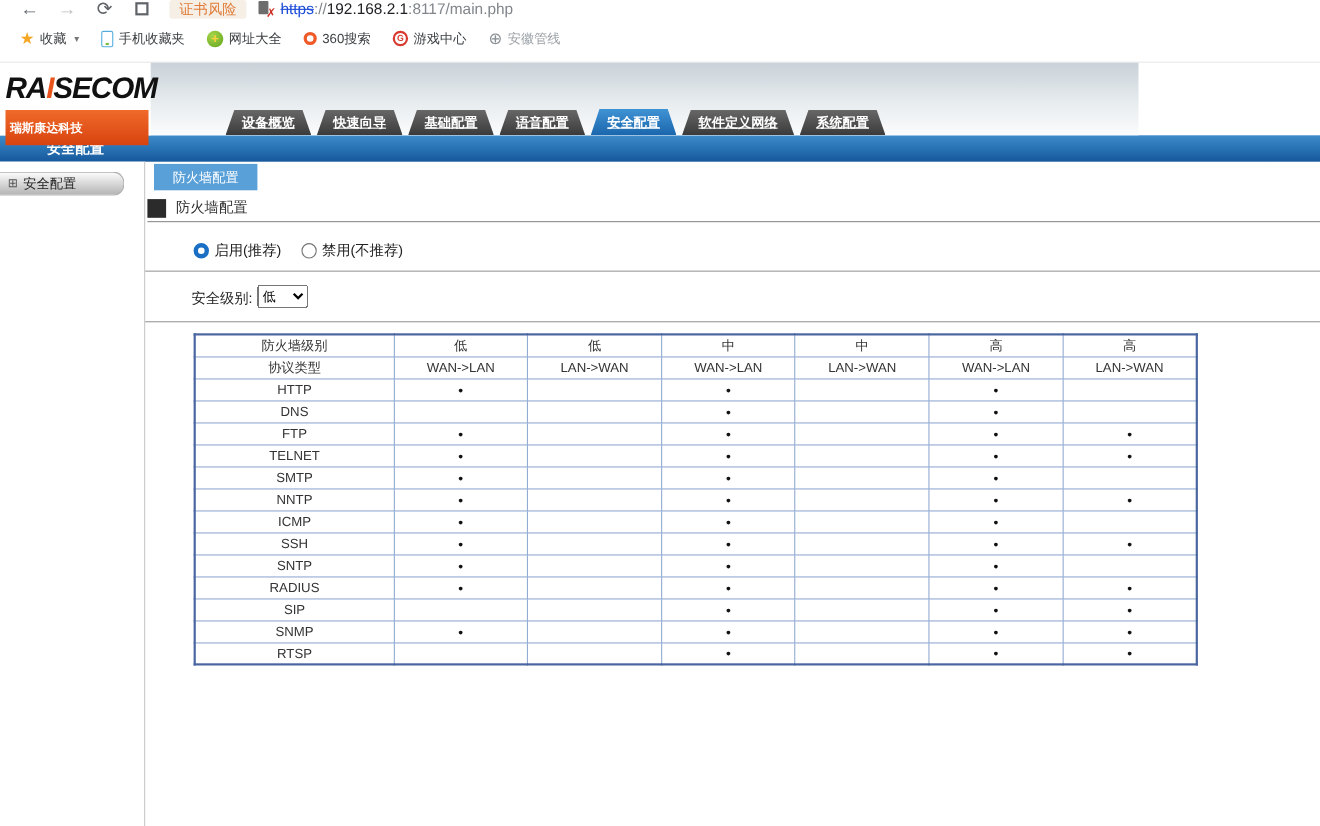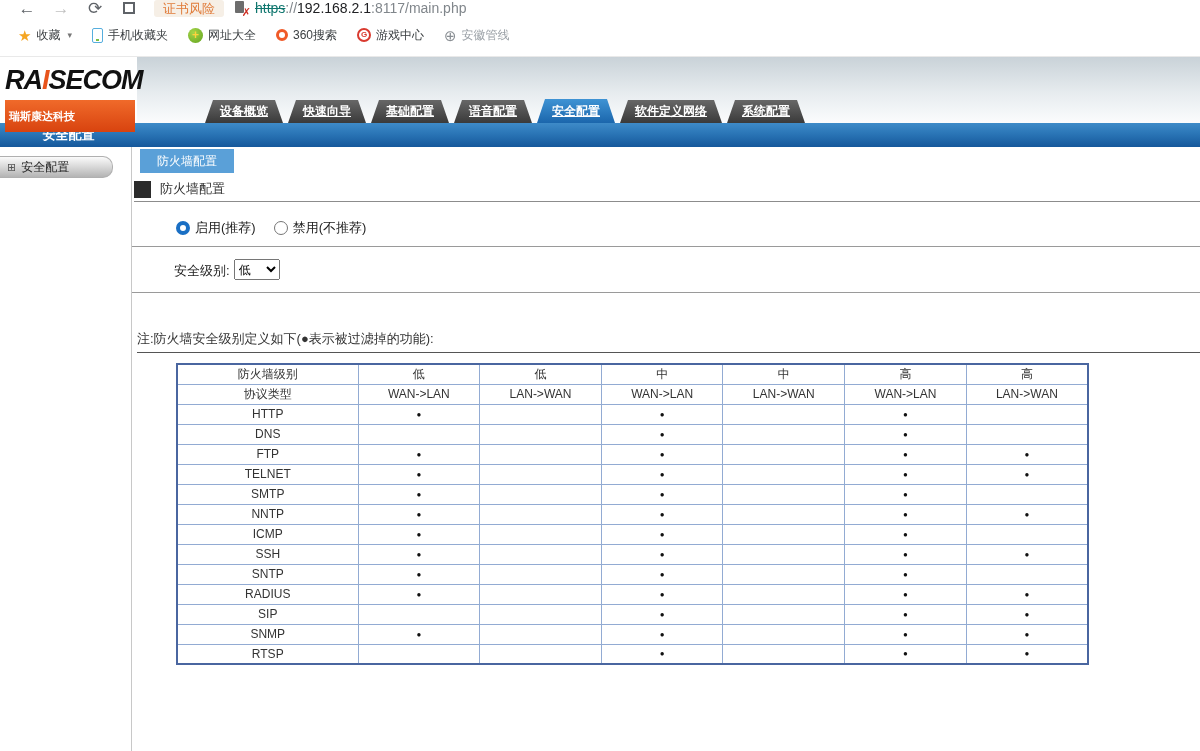--- a/index.html
+++ b/index.html
@@ -11,36 +11,36 @@
   .nav-row { height:22px; display:flex; align-items:flex-start; padding-left:10px; }
   .nav-ico { font-size:17px; line-height:17px; color:#5f6368; width:34px; text-align:center; cursor:pointer; }
   .nav-ico.dis { color:#c0c0c0; }
   .home-sq { width:12px; height:12px; border:2px solid #5f6368; margin:2px 11px 0 11px; }
   .address { display:flex; align-items:flex-start; margin-left:8px; }
   .warn-chip { background:#f6efe6; color:#e07b39; font-size:13px; line-height:17px; padding:0 9px; border-radius:3px; }
   .cert-ico { position:relative; width:15px; height:15px; margin:1px 6px 0 10px; }
   .cert-ico .pg { position:absolute; left:1px; top:0; width:9px; height:12px; background:#6d6d6d; border-radius:1px; }
   .cert-ico .x { position:absolute; right:-2px; bottom:-2px; color:#cc2b20; font-size:11px; font-weight:bold; line-height:11px; }
   .url { font-size:14px; line-height:17px; color:#202124; white-space:nowrap; }
-  .url .https { color:#0f766e; text-decoration:line-through; }
+  .url .https { color:#1d4ed8; text-decoration:line-through; }
   .url .dim { color:#80868b; }
   .bm-row { height:26px; display:flex; align-items:center; padding-left:10px; gap:4px; }
   .bm { display:flex; align-items:center; gap:5px; font-size:12px; color:#3c4043; padding:0 8px; cursor:pointer; white-space:nowrap; }
   .star { color:#f5a623; font-size:15px; line-height:15px; }
   .chev { color:#777; font-size:9px; margin-left:2px; }
   .phone { width:11px; height:15px; border:1px solid #56aede; border-radius:2px; position:relative; }
   .phone::after { content:""; position:absolute; left:3px; bottom:1px; width:3px; height:2px; background:#7cc043; }
   .ball { width:15px; height:15px; border-radius:50%; background:radial-gradient(circle at 35% 30%,#a6d649,#62a31f); color:#ffd23d; font-size:12px; font-weight:bold; line-height:14px; text-align:center; }
   .ring360 { width:12px; height:12px; border:3px solid #f05a28; border-radius:50%; }
   .gamec { width:14px; height:14px; border:2px solid #d93a2f; border-radius:50%; color:#d93a2f; font-size:8px; font-weight:bold; line-height:10px; text-align:center; }
   .globe { color:#8a8f94; font-size:15px; line-height:15px; }
   .bm-last .bm-label { color:#9aa0a6; }
 
   
-  .masthead { position:relative; width:1200px; height:66px;
+  .masthead { position:relative; width:1035px; height:66px;
     background:linear-gradient(180deg,#c9d2d8 0%,#e7ecef 55%,#fbfcfd 100%); }
   .logo-block { position:absolute; left:0; top:0; width:137px; height:66px; background:#fff; padding:4px 0 0 5px; }
   .logo-text { font-size:27px; font-weight:900; font-style:italic; letter-spacing:-1px; color:#111; line-height:38px; }
   .logo-text .logo-i { color:var(--brand-orange,#e8541c); }
   .logo-band { width:130px; height:18px; margin-top:1px; background:linear-gradient(180deg,#f06a2a,#d8430f);
     color:#fff; font-size:11px; font-weight:bold; display:flex; justify-content:space-between; align-items:center; padding:16px 4px; }
   .tabs { position:absolute; left:205px; bottom:0; display:flex; gap:5px; align-items:flex-end; }
   .tab { height:23px; line-height:23px; padding:0 15px; font-size:12px; font-weight:bold; color:#fff; cursor:pointer;
     background:linear-gradient(180deg,#676767,#3a3a3a);
     clip-path:polygon(8px 0,calc(100% - 8px) 0,100% 100%,0 100%); text-align:center;text-decoration:underline; }
@@ -178,21 +178,20 @@
       </label>
     </div>
     <hr class="hr1">
 
     <div class="level-row">
       <span>安全级别:</span>
       <select><option>低</option></select>
     </div>
     <hr class="hr2">
 
-    <div class="note">注:防火墙安全级别定义如下(●表示被过滤掉的功能):</div>
 
     <table class="fw">
       <colgroup>
           <col style="width:181px">
           <col>
           <col>
           <col>
           <col>
           <col>
           <col>

